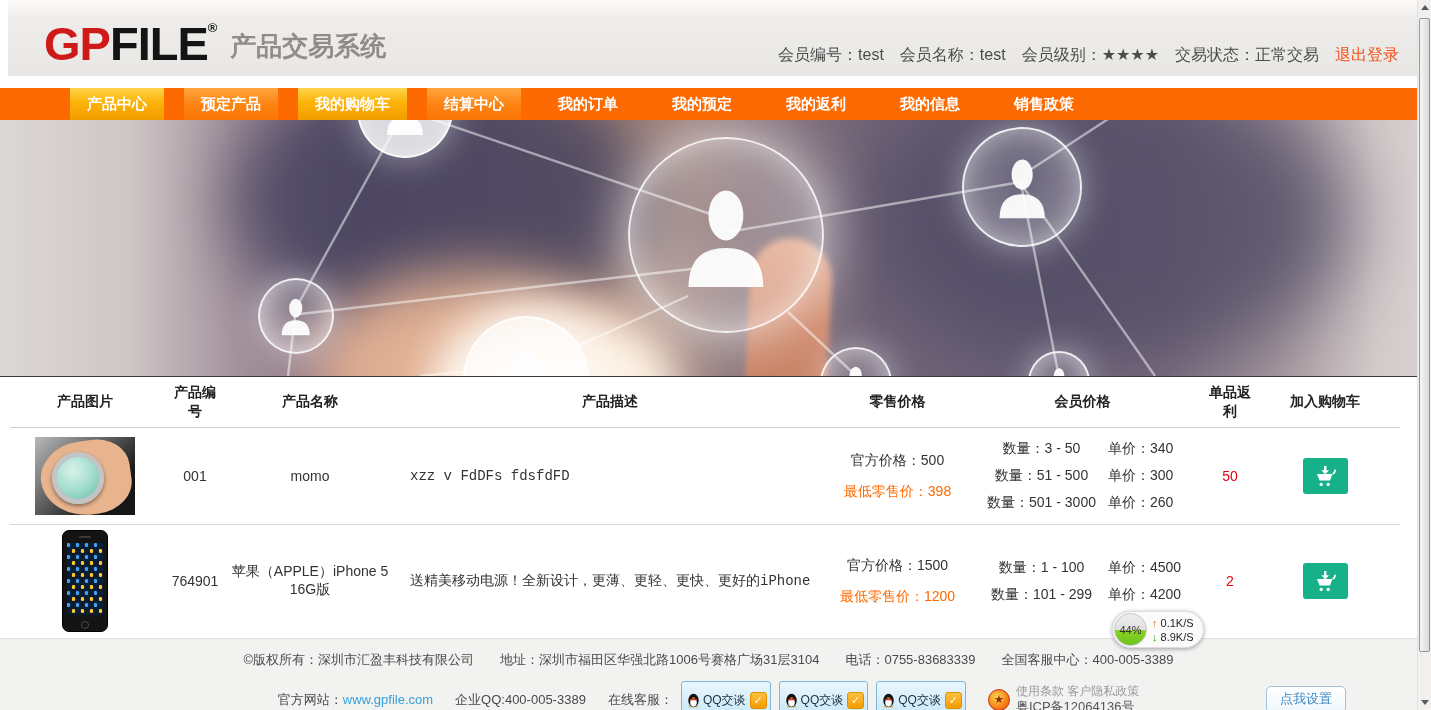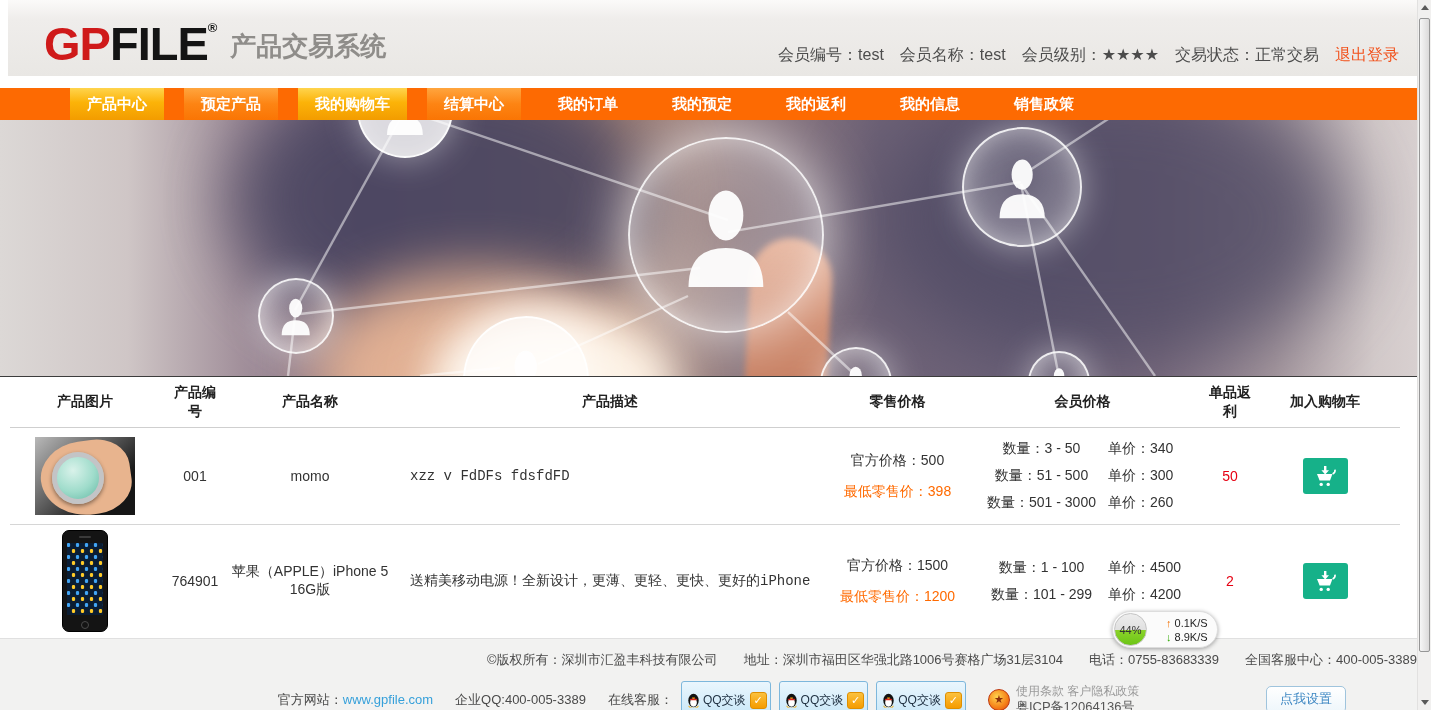--- a/index.html
+++ b/index.html
@@ -93,21 +93,21 @@
                      radial-gradient(circle, #42a5f5 1.7px, rgba(0,0,0,0) 2.1px);
     background-size:9px 12px, 9px 12px; background-position:2px 2px, 6px 8px; }
   .img-phone .home { position:absolute; left:50%; bottom:2px; transform:translateX(-50%); width:8px; height:8px;
     border-radius:50%; border:1px solid #4a4a4a; }
   .img-phone .speaker { position:absolute; left:50%; top:5px; transform:translateX(-50%); width:12px; height:2px;
     background:#3a3a3a; border-radius:2px; }
 
   
   .site-footer { position:absolute; top:638px; left:0; width:1417px; height:72px; background:#f2f2f1;
     border-top:1px solid #e0e0e0; font-size:13px; color:#4a4a4a; }
-  .footer-line1 { display:flex; justify-content:flex-end; gap:26px; margin-top:12px; white-space:nowrap; }
+  .footer-line1 { display:flex; justify-content:center; gap:26px; margin-top:12px; white-space:nowrap; }
   .footer-line2 { display:flex; justify-content:center; align-items:center; gap:22px; margin-top:12px; white-space:nowrap; }
   .link-blue { color:#36a0da; cursor:pointer; text-decoration:none; }
   .qq-group { display:flex; align-items:center; gap:8px; }
   .qq-btn { display:inline-flex; align-items:center; height:38px; border:1px solid #7db7dc; border-radius:3px;
     background:linear-gradient(180deg,#eaf6fd 0%,#c6e6f8 100%); padding:0 3px 0 5px; cursor:pointer; }
   .qq-btn .qq-text { font-size:12px; color:#234; margin:0 4px 0 3px; }
   .qq-check { width:17px; height:17px; background:linear-gradient(180deg,#fbc13e,#f59c00); border:1px solid #df8f00;
     border-radius:3px; color:#fff; font-size:11px; line-height:15px; text-align:center; font-weight:700; }
   .terms-block { display:flex; align-items:center; gap:6px; }
   .badge-icon { width:22px; height:22px; border-radius:50%; background:radial-gradient(circle at 40% 35%, #ffd54f 0%, #f57f17 60%, #d84315 100%);
@@ -116,21 +116,21 @@
   .terms-top { color:#9a9a9a; font-size:12px; }
   .terms-icp { color:#555; font-size:13px; }
 
   
   .speed-widget { position:absolute; left:1112px; top:611px; height:37px; display:flex; align-items:center;
     background:#fbfbfb; border:1px solid #ddd; border-radius:19px; box-shadow:0 1px 4px rgba(0,0,0,.35);
     padding:0 9px 0 1px; z-index:50; }
   .speed-circle { width:33px; height:33px; border-radius:50%; border:1px solid #c4c4c4;
     background:linear-gradient(180deg,#ededed 0%,#e0e0e0 52%,#8bd32a 52%,#6cc516 100%);
     display:flex; align-items:center; justify-content:center; font-size:11px; color:#333; }
-  .speed-rates { margin-left:19px; font-size:11px; color:#1e1e1e; line-height:14px; }
+  .speed-rates { margin-left:5px; font-size:11px; color:#1e1e1e; line-height:14px; }
   .arrow-up { color:#f26f00; font-weight:700; }
   .arrow-down { color:#2faa00; font-weight:700; }
   .settings-btn { position:absolute; left:1266px; top:686px; z-index:50; padding:3px 13px 4px;
     font-size:13px; color:#3d87c3; background:linear-gradient(180deg,#ffffff,#eef6fb);
     border:1px solid #9fc4dd; border-radius:5px; cursor:pointer;
     font-family:"Liberation Sans","DejaVu Sans",sans-serif; }
 
   
   .scrollbar { position:absolute; right:0; top:0; width:14px; height:710px; background:#f1f0ef;
     border-left:1px solid #e2e1e0; z-index:60; }

